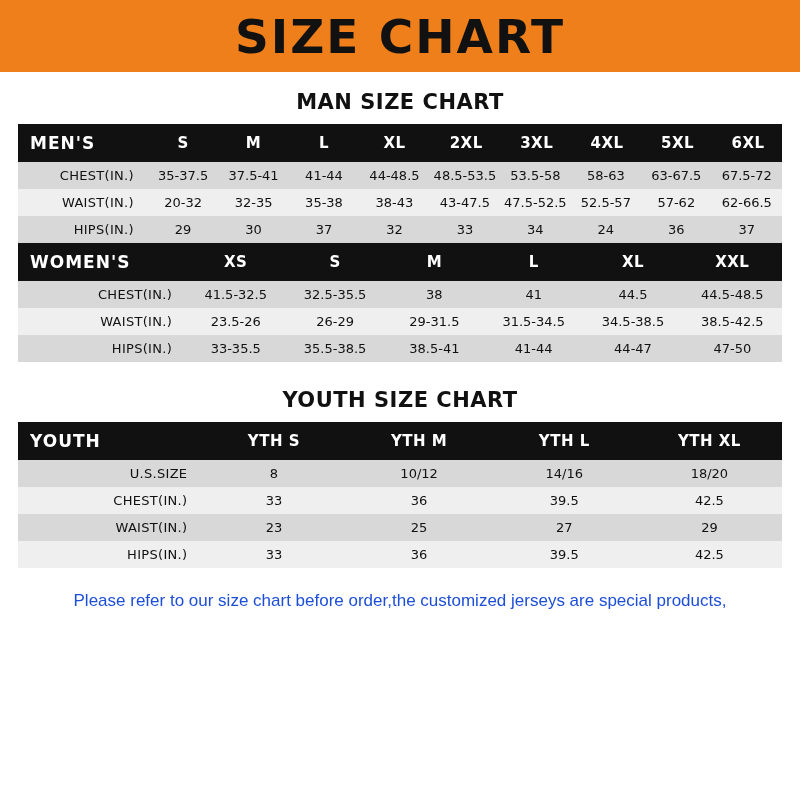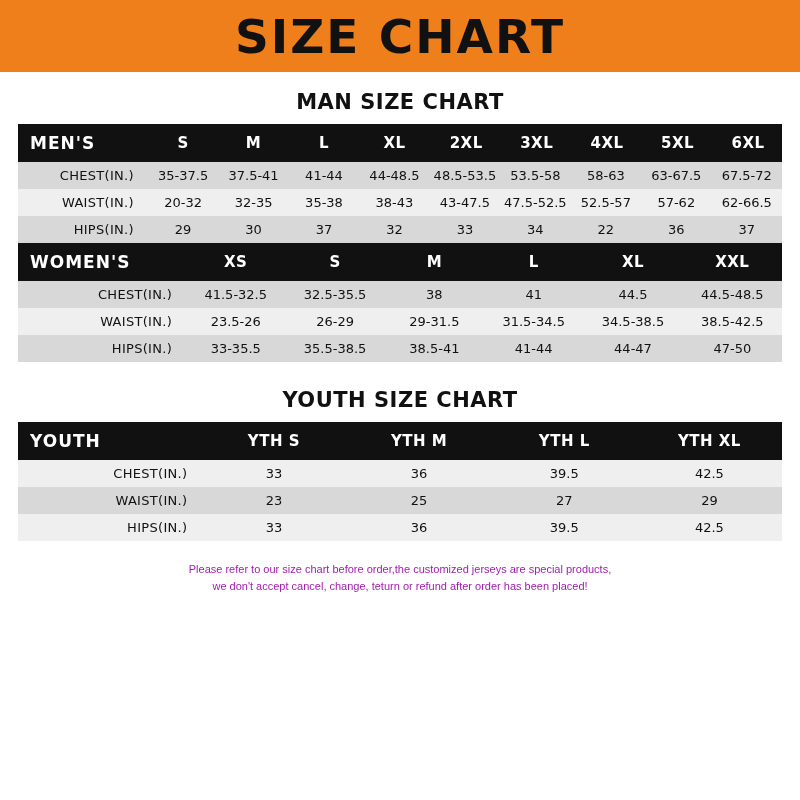--- a/index.html
+++ b/index.html
@@ -100,23 +100,23 @@
 
   .tbl-women thead th { font-size: 16px; padding: 10px 2px; margin-top: 44px; }
   .tbl-women thead th.first-col { font-size: 17px; }
   .tbl-women tbody td { font-size: 14px; padding: 8px 2px; }
 
   
   .note {
     margin-top: 20px;
     padding: 0 16px;
     text-align: center;
-    color: #a21caf;
+    color: #1d4ed8;
     font-family: "Liberation Sans", sans-serif;
-    font-size: 11px;
+    font-size: 17px;
     line-height: 1.5;
   }
   .note div { white-space: nowrap; }
 </style>
 </head>
 <body>
 
 <div class="page">
 
   <div class="header">
@@ -169,21 +169,21 @@
           <td>62-66.5</td>
         </tr>
         <tr class="row-dark">
           <td class="first-col">HIPS(IN.)</td>
           <td>29</td>
           <td>30</td>
           <td>37</td>
           <td>32</td>
           <td>33</td>
           <td>34</td>
-          <td>22</td>
+          <td>24</td>
           <td>36</td>
           <td>37</td>
         </tr>
       </tbody>
     </table>
   </div>
 
   <div class="section sec-women">
     <table class="size-table tbl-women">
       <colgroup>
@@ -241,20 +241,27 @@
       <thead>
         <tr>
           <th class="first-col">YOUTH</th>
           <th>YTH S</th>
           <th>YTH M</th>
           <th>YTH L</th>
           <th>YTH XL</th>
         </tr>
       </thead>
       <tbody>
+        <tr class="row-dark">
+          <td class="first-col">U.S.SIZE</td>
+          <td>8</td>
+          <td>10/12</td>
+          <td>14/16</td>
+          <td>18/20</td>
+        </tr>
         <tr class="row-light">
           <td class="first-col">CHEST(IN.)</td>
           <td>33</td>
           <td>36</td>
           <td>39.5</td>
           <td>42.5</td>
         </tr>
         <tr class="row-dark">
           <td class="first-col">WAIST(IN.)</td>
           <td>23</td>
@@ -268,16 +275,15 @@
           <td>36</td>
           <td>39.5</td>
           <td>42.5</td>
         </tr>
       </tbody>
     </table>
   </div>
 
   <div class="note">
     <div>Please refer to our size chart before order,the customized jerseys are special products,</div>
-    <div>we don't accept cancel, change, teturn or refund after order has been placed!</div>
   </div>
 
 </div>
 
 </body></html>

